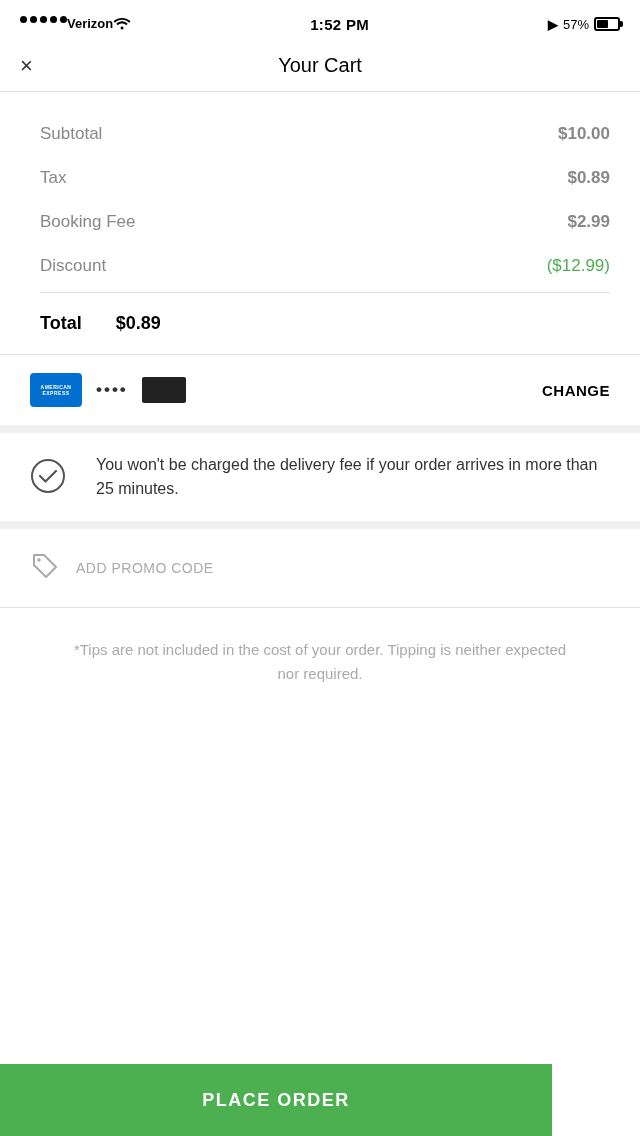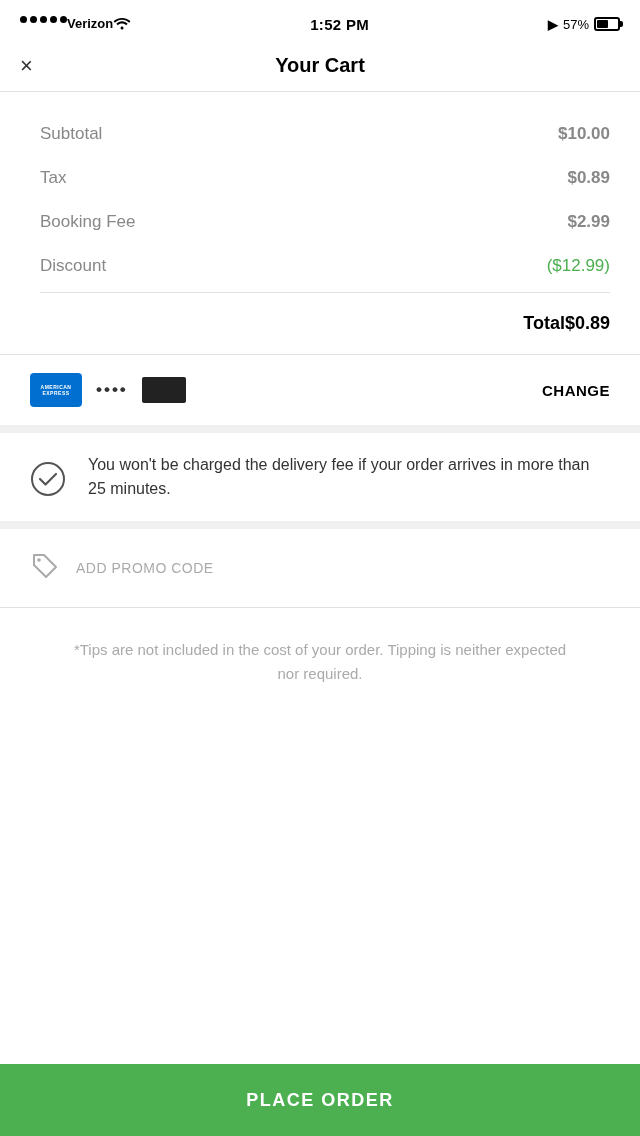--- a/index.html
+++ b/index.html
@@ -99,21 +99,21 @@
       position: absolute;
       left: 20px;
       font-size: 22px;
       color: #333;
       cursor: pointer;
       font-weight: 300;
       line-height: 1;
     }
     .header-title {
       font-size: 20px;
-      font-weight: 700;
+      font-weight: 400;
       color: #000;
     }
 
     
     .order-summary {
       padding: 20px 30px 0 40px;
     }
     .summary-row {
       display: flex;
       justify-content: space-between;
@@ -134,23 +134,24 @@
       color: #4CAF50;
       font-weight: 400;
     }
     .divider {
       border: none;
       border-top: 1px solid #e0e0e0;
       margin: 4px 0;
     }
     .total-row {
       display: flex;
-      justify-content: flex-end;
+      justify-content: flex-start;
       align-items: center;
       padding: 16px 0 20px;
+      gap: 34px;
     }
     .total-label {
       font-size: 18px;
       font-weight: 700;
       color: #000;
     }
     .total-value {
       font-size: 18px;
       font-weight: 700;
       color: #000;
@@ -226,22 +227,22 @@
       font-weight: 700;
       color: #000;
       cursor: pointer;
       letter-spacing: 0.5px;
     }
 
     
     .info-section {
       padding: 20px 30px;
       display: flex;
-      align-items: flex-end;
-      gap: 22px;
+      align-items: center;
+      gap: 30px;
       border-bottom: 8px solid #f0f0f0;
     }
     .check-circle {
       width: 36px;
       height: 36px;
       flex-shrink: 0;
       margin-top: 2px;
     }
     .info-text {
       font-size: 16px;
@@ -280,21 +281,21 @@
       font-size: 15px;
       color: #aaa;
       line-height: 1.6;
     }
 
     
     .place-order-btn {
       position: fixed;
       bottom: 0;
       left: 0;
-      width: 640px;
+      width: 552px;
       height: 72px;
       background: #4CAF50;
       display: flex;
       align-items: center;
       justify-content: center;
       cursor: pointer;
       margin-top: 28px;
     }
     .place-order-label {
       font-size: 18px;

